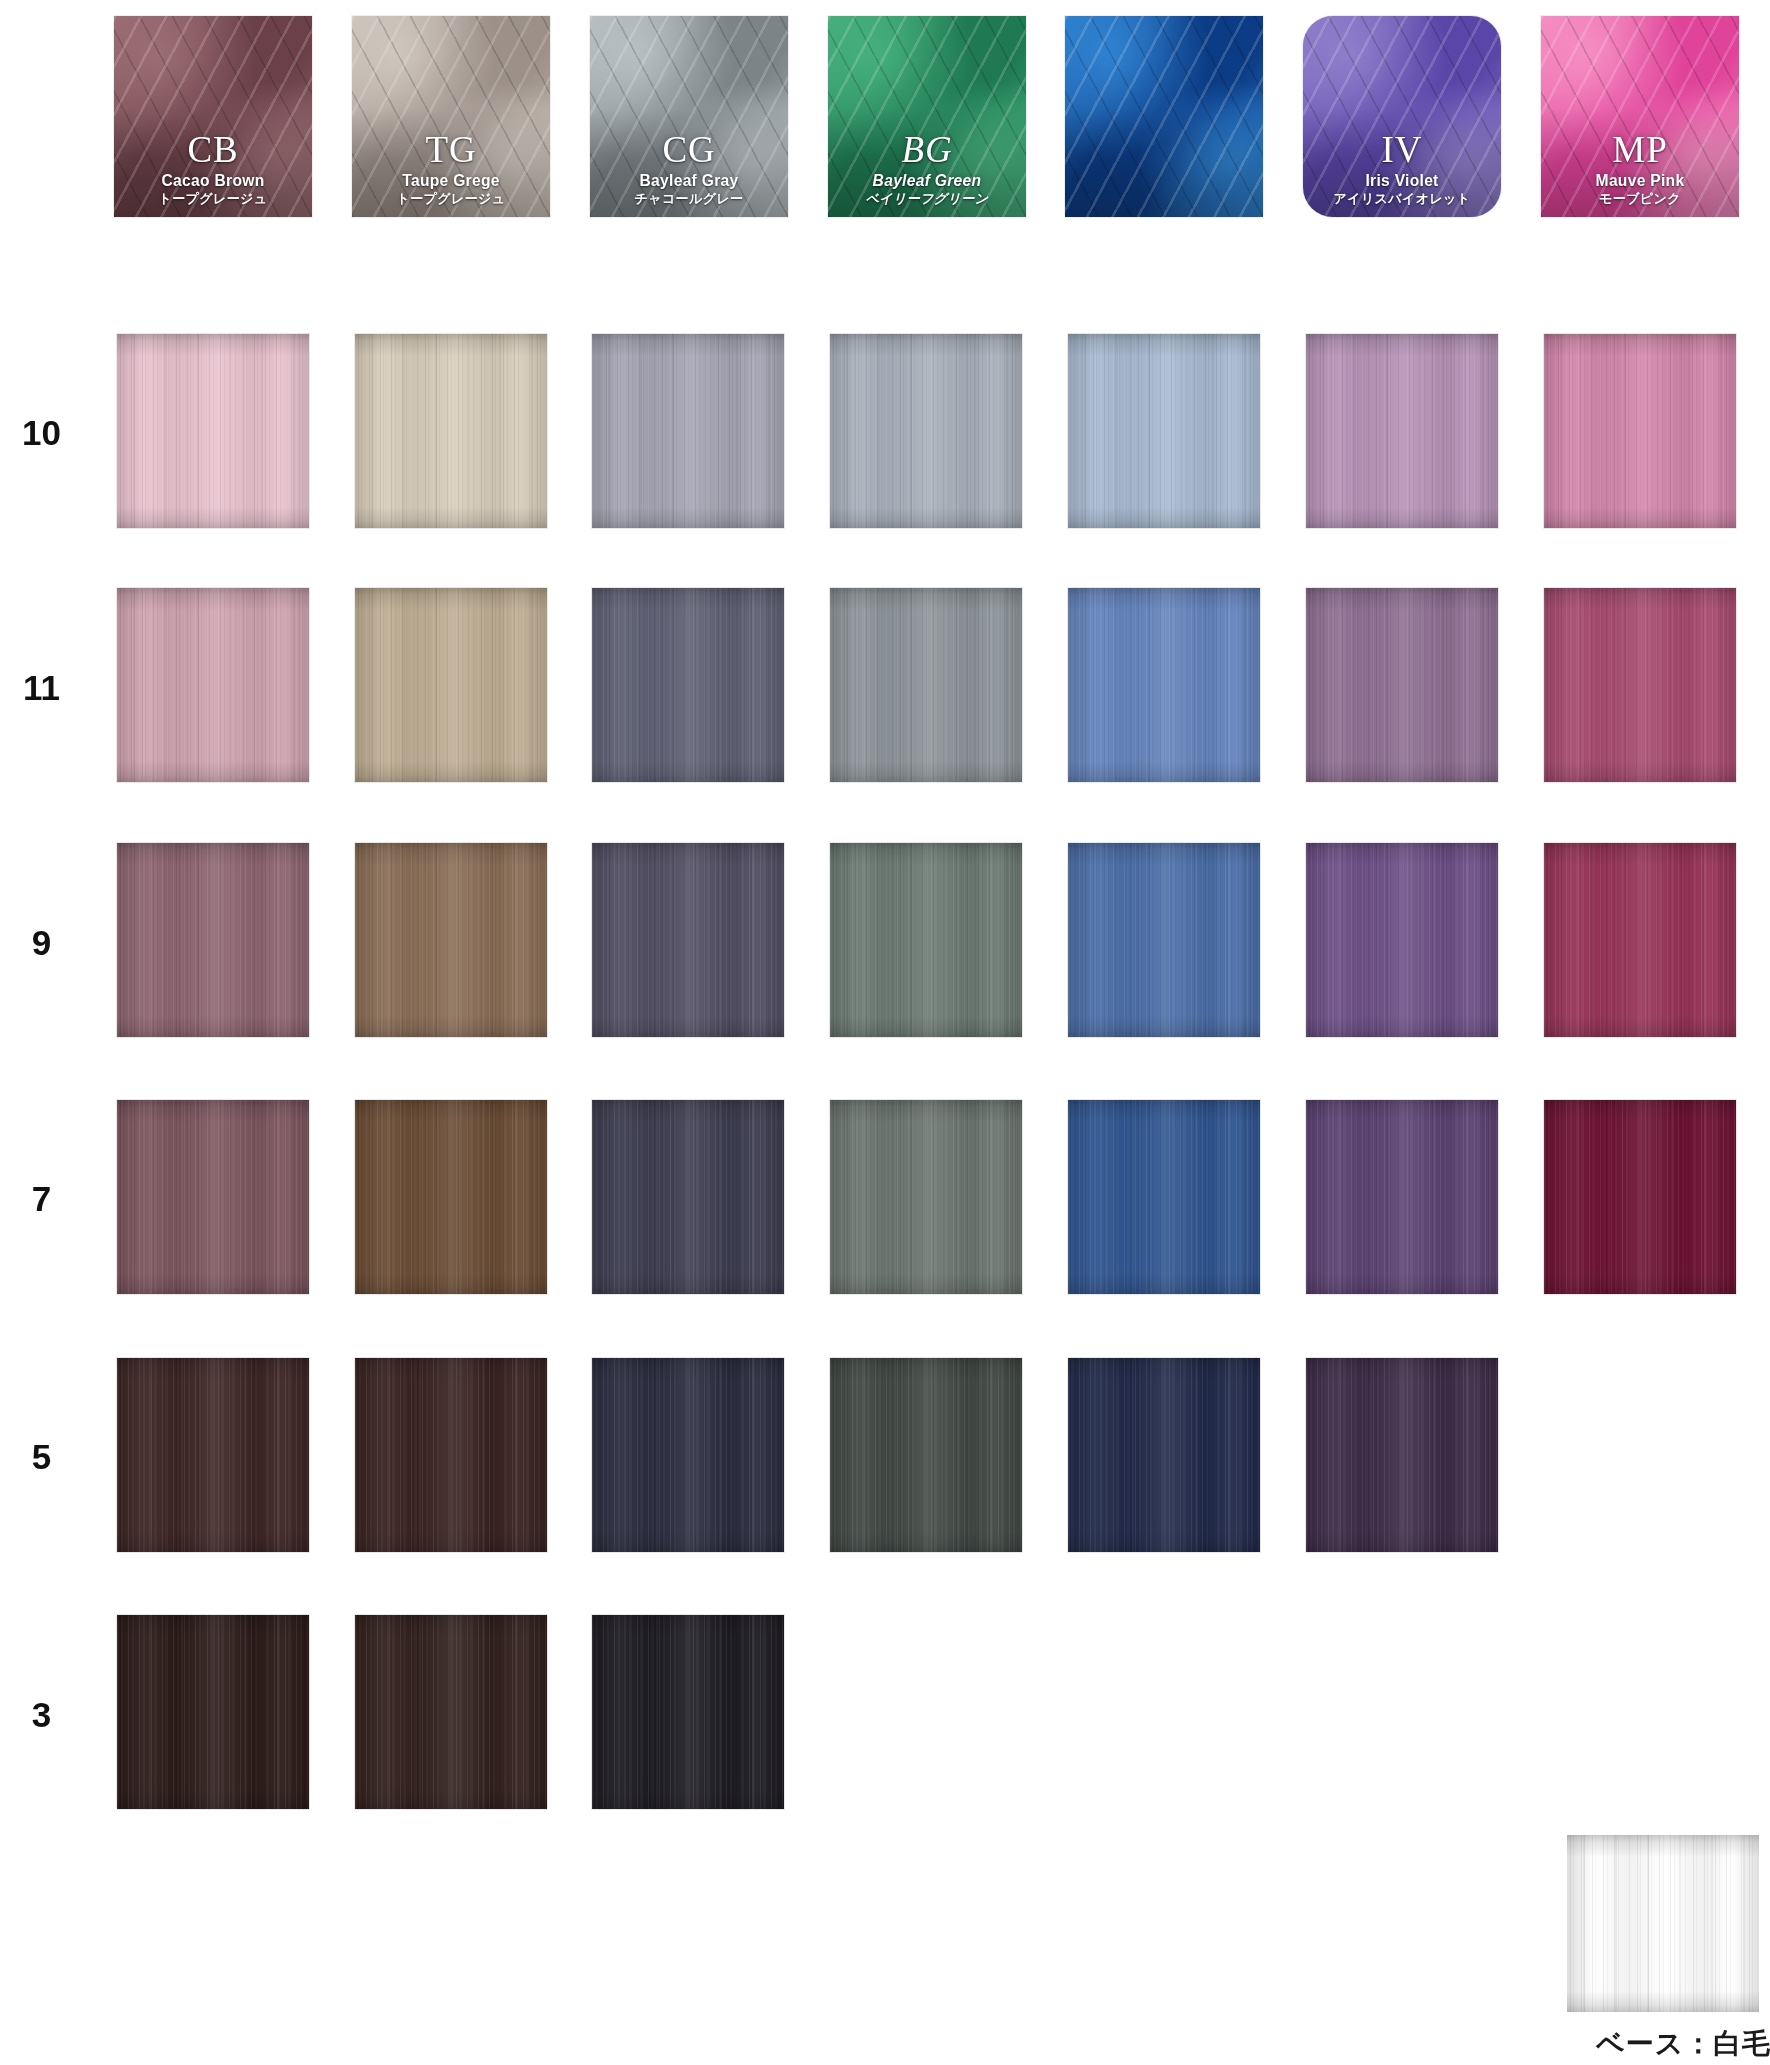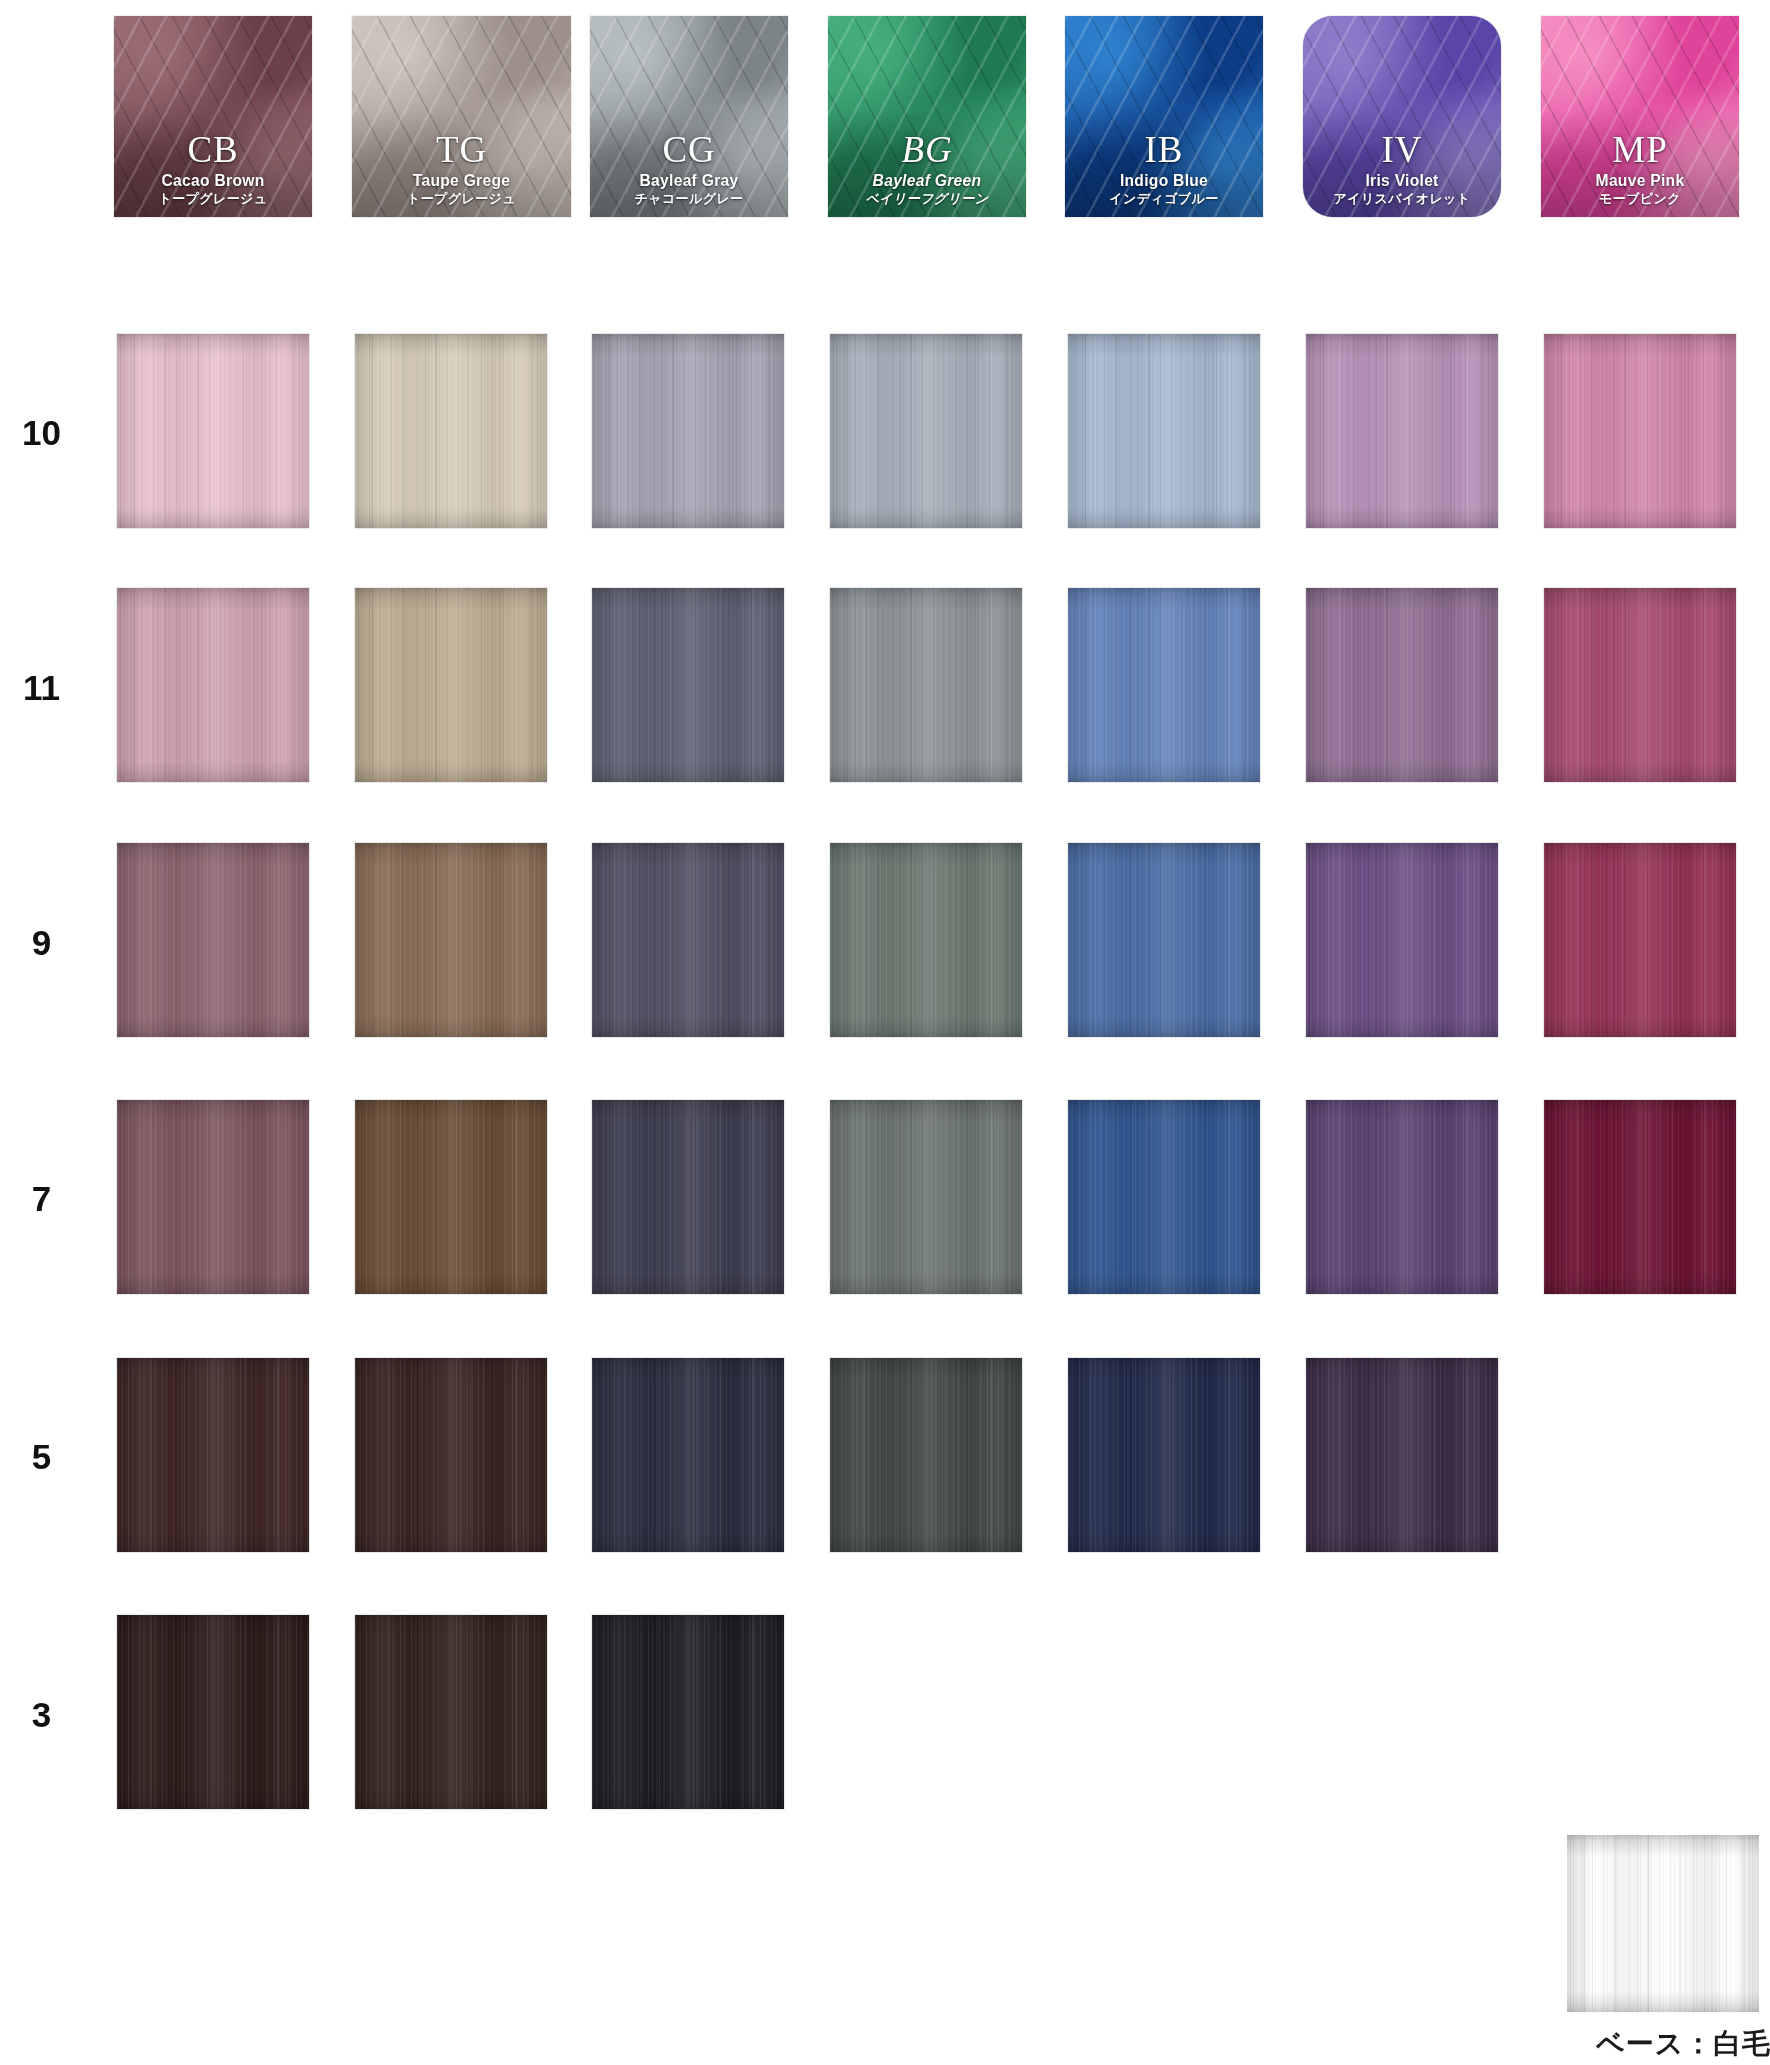--- a/index.html
+++ b/index.html
@@ -171,21 +171,21 @@
 <div class="header-row">
     <div class="header-tile" style="left: 114px;">
       <div class="tex" style="background: radial-gradient(at 22% 18%, rgb(155, 109, 116) 0%, rgba(0, 0, 0, 0) 46%), radial-gradient(at 84% 74%, rgb(155, 109, 116) 0%, rgba(0, 0, 0, 0) 40%), linear-gradient(128deg, rgb(155, 109, 116) 0%, rgb(107, 64, 73) 38%, rgb(107, 64, 73) 62%, rgb(155, 109, 116) 100%);"></div>
       <div class="tex" style="background: repeating-linear-gradient(118deg, rgba(255, 255, 255, 0.16) 0px, rgba(255, 255, 255, 0.16) 2.6px, rgba(255, 255, 255, 0) 2.6px, rgba(255, 255, 255, 0) 22.5px), repeating-linear-gradient(62deg, rgba(0, 0, 0, 0.15) 0px, rgba(0, 0, 0, 0.15) 1.7px, rgba(0, 0, 0, 0) 1.7px, rgba(0, 0, 0, 0) 29px), linear-gradient(rgba(0, 0, 0, 0) 46%, rgba(0, 0, 0, 0.3) 100%);"></div>
       <div class="labels">
         <div class="code">CB</div>
         <div class="en">Cacao Brown</div>
         <div class="ja">トープグレージュ</div>
       </div>
     </div>
-    <div class="header-tile" style="left: 352px; padding-left: 21px;">
+    <div class="header-tile" style="left: 352px;">
       <div class="tex" style="background: radial-gradient(at 22% 18%, rgb(207, 198, 189) 0%, rgba(0, 0, 0, 0) 46%), radial-gradient(at 84% 74%, rgb(207, 198, 189) 0%, rgba(0, 0, 0, 0) 40%), linear-gradient(128deg, rgb(207, 198, 189) 0%, rgb(156, 144, 137) 38%, rgb(156, 144, 137) 62%, rgb(207, 198, 189) 100%);"></div>
       <div class="tex" style="background: repeating-linear-gradient(118deg, rgba(255, 255, 255, 0.16) 0px, rgba(255, 255, 255, 0.16) 2.6px, rgba(255, 255, 255, 0) 2.6px, rgba(255, 255, 255, 0) 22.5px), repeating-linear-gradient(62deg, rgba(0, 0, 0, 0.15) 0px, rgba(0, 0, 0, 0.15) 1.7px, rgba(0, 0, 0, 0) 1.7px, rgba(0, 0, 0, 0) 29px), linear-gradient(rgba(0, 0, 0, 0) 46%, rgba(0, 0, 0, 0.3) 100%);"></div>
       <div class="labels">
         <div class="code">TG</div>
         <div class="en">Taupe Grege</div>
         <div class="ja">トープグレージュ</div>
       </div>
     </div>
     <div class="header-tile" style="left: 590px;">
       <div class="tex" style="background: radial-gradient(at 22% 18%, rgb(185, 192, 196) 0%, rgba(0, 0, 0, 0) 46%), radial-gradient(at 84% 74%, rgb(185, 192, 196) 0%, rgba(0, 0, 0, 0) 40%), linear-gradient(128deg, rgb(185, 192, 196) 0%, rgb(125, 132, 136) 38%, rgb(125, 132, 136) 62%, rgb(185, 192, 196) 100%);"></div>
@@ -201,25 +201,20 @@
       <div class="tex" style="background: repeating-linear-gradient(118deg, rgba(255, 255, 255, 0.16) 0px, rgba(255, 255, 255, 0.16) 2.6px, rgba(255, 255, 255, 0) 2.6px, rgba(255, 255, 255, 0) 22.5px), repeating-linear-gradient(62deg, rgba(0, 0, 0, 0.15) 0px, rgba(0, 0, 0, 0.15) 1.7px, rgba(0, 0, 0, 0) 1.7px, rgba(0, 0, 0, 0) 29px), linear-gradient(rgba(0, 0, 0, 0) 46%, rgba(0, 0, 0, 0.3) 100%);"></div>
       <div class="labels">
         <div class="code">BG</div>
         <div class="en">Bayleaf Green</div>
         <div class="ja">ベイリーフグリーン</div>
       </div>
     </div>
     <div class="header-tile" style="left: 1065px;">
       <div class="tex" style="background: radial-gradient(at 22% 18%, rgb(47, 130, 208) 0%, rgba(0, 0, 0, 0) 46%), radial-gradient(at 84% 74%, rgb(47, 130, 208) 0%, rgba(0, 0, 0, 0) 40%), linear-gradient(128deg, rgb(47, 130, 208) 0%, rgb(12, 60, 134) 38%, rgb(12, 60, 134) 62%, rgb(47, 130, 208) 100%);"></div>
       <div class="tex" style="background: repeating-linear-gradient(118deg, rgba(255, 255, 255, 0.16) 0px, rgba(255, 255, 255, 0.16) 2.6px, rgba(255, 255, 255, 0) 2.6px, rgba(255, 255, 255, 0) 22.5px), repeating-linear-gradient(62deg, rgba(0, 0, 0, 0.15) 0px, rgba(0, 0, 0, 0.15) 1.7px, rgba(0, 0, 0, 0) 1.7px, rgba(0, 0, 0, 0) 29px), linear-gradient(rgba(0, 0, 0, 0) 46%, rgba(0, 0, 0, 0.3) 100%);"></div>
-      <div class="labels">
-        <div class="code">IB</div>
-        <div class="en">Indigo Blue</div>
-        <div class="ja">インディゴブルー</div>
-      </div>
     </div>
     <div class="header-tile" style="left: 1303px; border-radius: 30px;">
       <div class="tex" style="background: radial-gradient(at 22% 18%, rgb(143, 126, 203) 0%, rgba(0, 0, 0, 0) 46%), radial-gradient(at 84% 74%, rgb(143, 126, 203) 0%, rgba(0, 0, 0, 0) 40%), linear-gradient(128deg, rgb(143, 126, 203) 0%, rgb(90, 70, 168) 38%, rgb(90, 70, 168) 62%, rgb(143, 126, 203) 100%);"></div>
       <div class="tex" style="background: repeating-linear-gradient(118deg, rgba(255, 255, 255, 0.16) 0px, rgba(255, 255, 255, 0.16) 2.6px, rgba(255, 255, 255, 0) 2.6px, rgba(255, 255, 255, 0) 22.5px), repeating-linear-gradient(62deg, rgba(0, 0, 0, 0.15) 0px, rgba(0, 0, 0, 0.15) 1.7px, rgba(0, 0, 0, 0) 1.7px, rgba(0, 0, 0, 0) 29px), linear-gradient(rgba(0, 0, 0, 0) 46%, rgba(0, 0, 0, 0.3) 100%);"></div>
       <div class="labels">
         <div class="code">IV</div>
         <div class="en">Iris Violet</div>
         <div class="ja">アイリスバイオレット</div>
       </div>
     </div>

